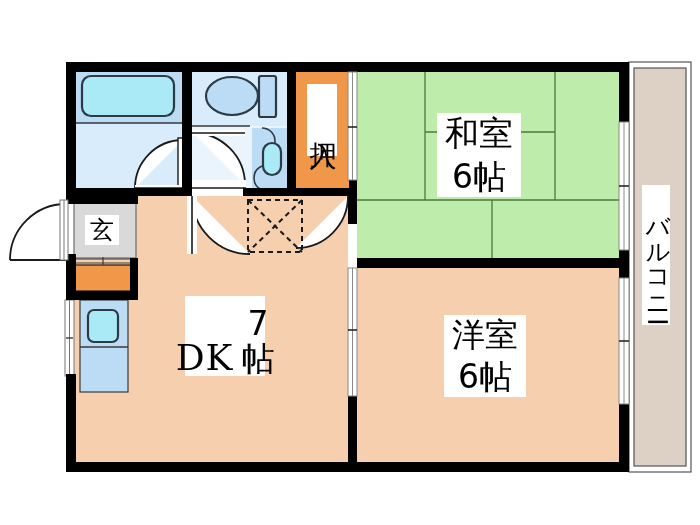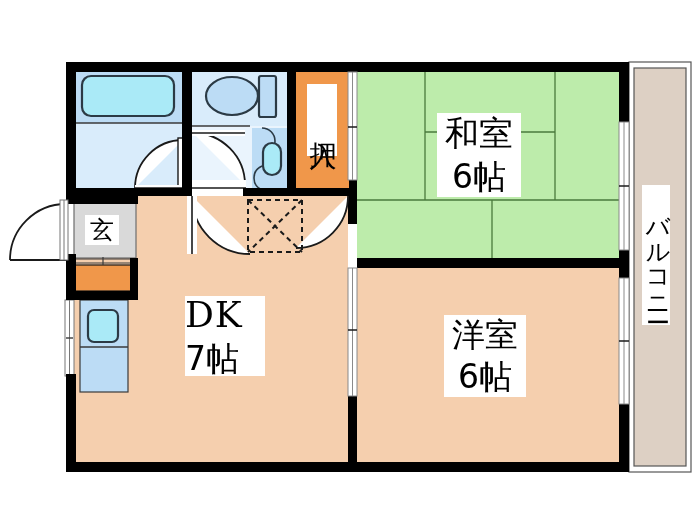--- a/index.html
+++ b/index.html
@@ -38,21 +38,21 @@
   #lbl-washitsu .l1{letter-spacing:0px;}
   #lbl-washitsu .l2{letter-spacing:0px;}
   #lbl-yoshitsu{
     left:444px;top:315px;width:82px;height:82px;
     font-size:33px;font-weight:400;
     display:flex;flex-direction:column;align-items:center;justify-content:center;
   }
   #lbl-dk{
     left:185px;top:296px;width:80px;height:80px;
     font-size:34px;font-weight:400;
-    display:flex;flex-direction:column;align-items:flex-start;justify-content:center;
+    display:flex;align-items:flex-end;justify-content:center;
   }
   #lbl-dk .l1{letter-spacing:1px;font-family:"DejaVu Serif","Liberation Serif",serif;font-size:36px;}
   #lbl-dk .l2{font-size:33px;}
   #lbl-yoshitsu .l2{font-size:33px;}
   #lbl-washitsu .l2{font-size:33px;}
   #lbl-oshiire{
     left:307px;top:84px;width:30px;height:72px;
     font-size:27px;
   }
   #lbl-genkan{

